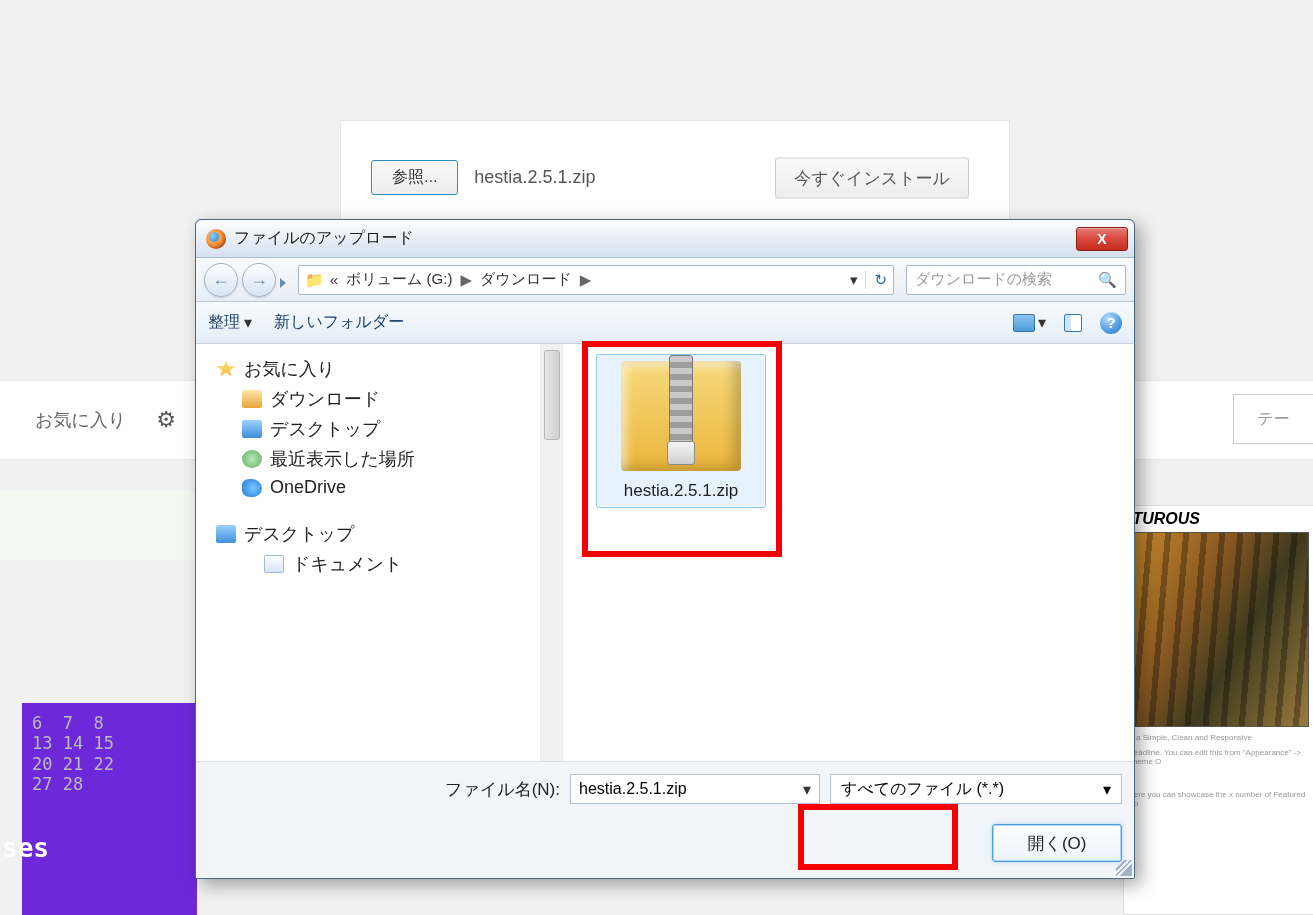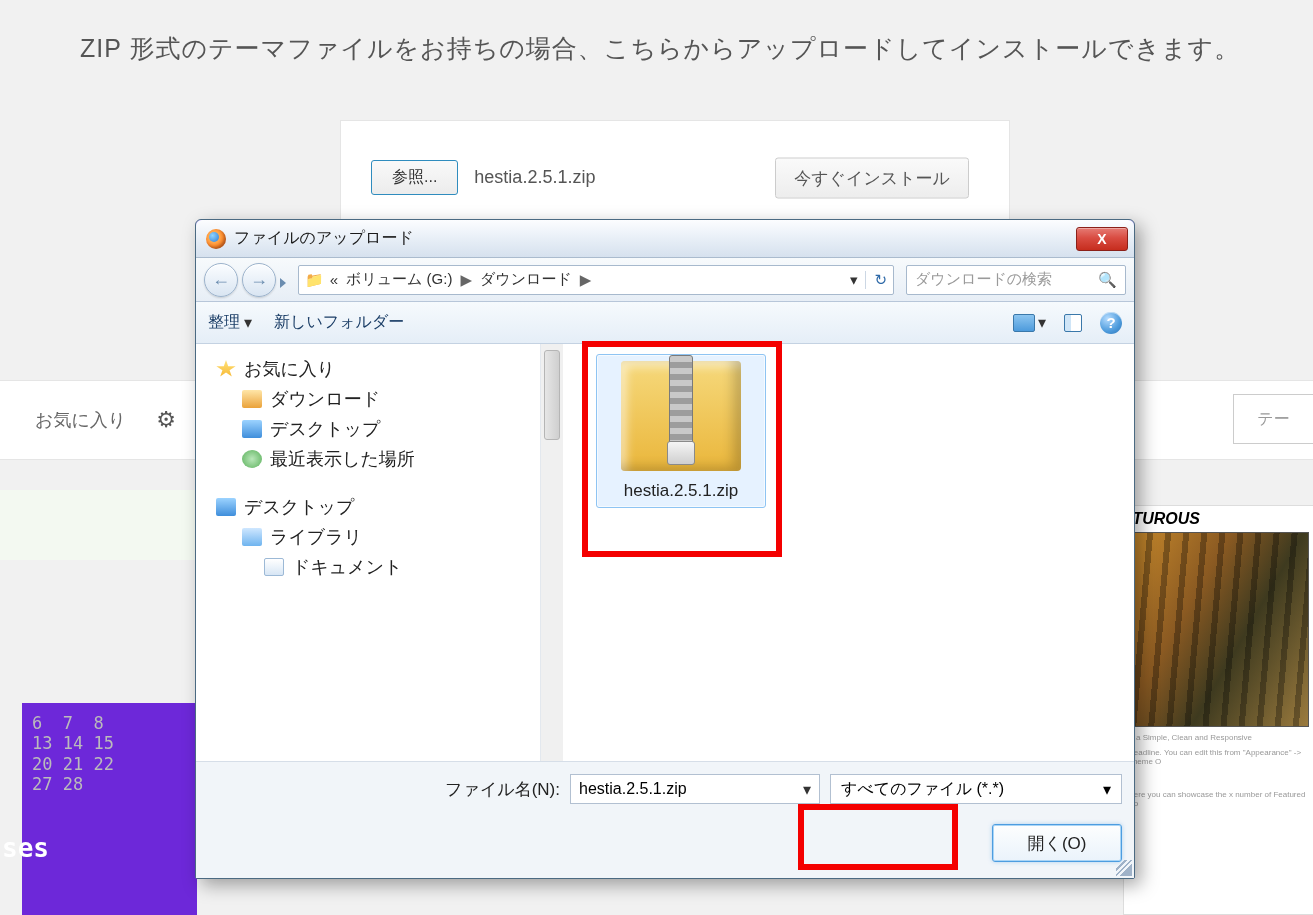--- a/index.html
+++ b/index.html
@@ -360,21 +360,20 @@
     position:absolute; right:2px; bottom:2px;
     width:16px;height:16px;
     background:
       linear-gradient(135deg, transparent 0 6px, #9fb2c8 6px 8px, transparent 8px 10px, #9fb2c8 10px 12px, transparent 12px 14px,#9fb2c8 14px 16px);
   }
 </style>
 </head>
 <body>
 
 <div class="page-bg">
-  <div class="instruction">ZIP 形式のテーマファイルをお持ちの場合、こちらからアップロードしてインストールできます。</div>
 
   <div class="upload-box">
     <button class="browse-btn">参照...</button>
     <span class="sel-file">hestia.2.5.1.zip</span>
     <button class="install-btn">今すぐインストール</button>
   </div>
 
   <div class="sidebar-band">
     <span class="fav-text">お気に入り</span>
     <span class="gear">⚙</span>
@@ -457,28 +456,28 @@
           <span>ダウンロード</span>
         </div>
       <div class="item sub">
           <span class="ic ic-desk"></span>
           <span>デスクトップ</span>
         </div>
       <div class="item sub">
           <span class="ic ic-recent"></span>
           <span>最近表示した場所</span>
         </div>
+      <div class="item sub">
+          <span class="ic ic-od"></span>
+          <span>OneDrive</span>
+        </div>
 
       <div class="item grp">
           <span class="ic ic-desk"></span>
           <span>デスクトップ</span>
-        </div>
-      <div class="item sub">
-          <span class="ic ic-lib"></span>
-          <span>ライブラリ</span>
         </div>
       <div class="item subsub">
           <span class="ic ic-doc"></span>
           <span>ドキュメント</span>
         </div>
     </div>
 
     <div class="file-area">
       <div class="vscroll">
         <div class="vscroll-thumb"></div>

